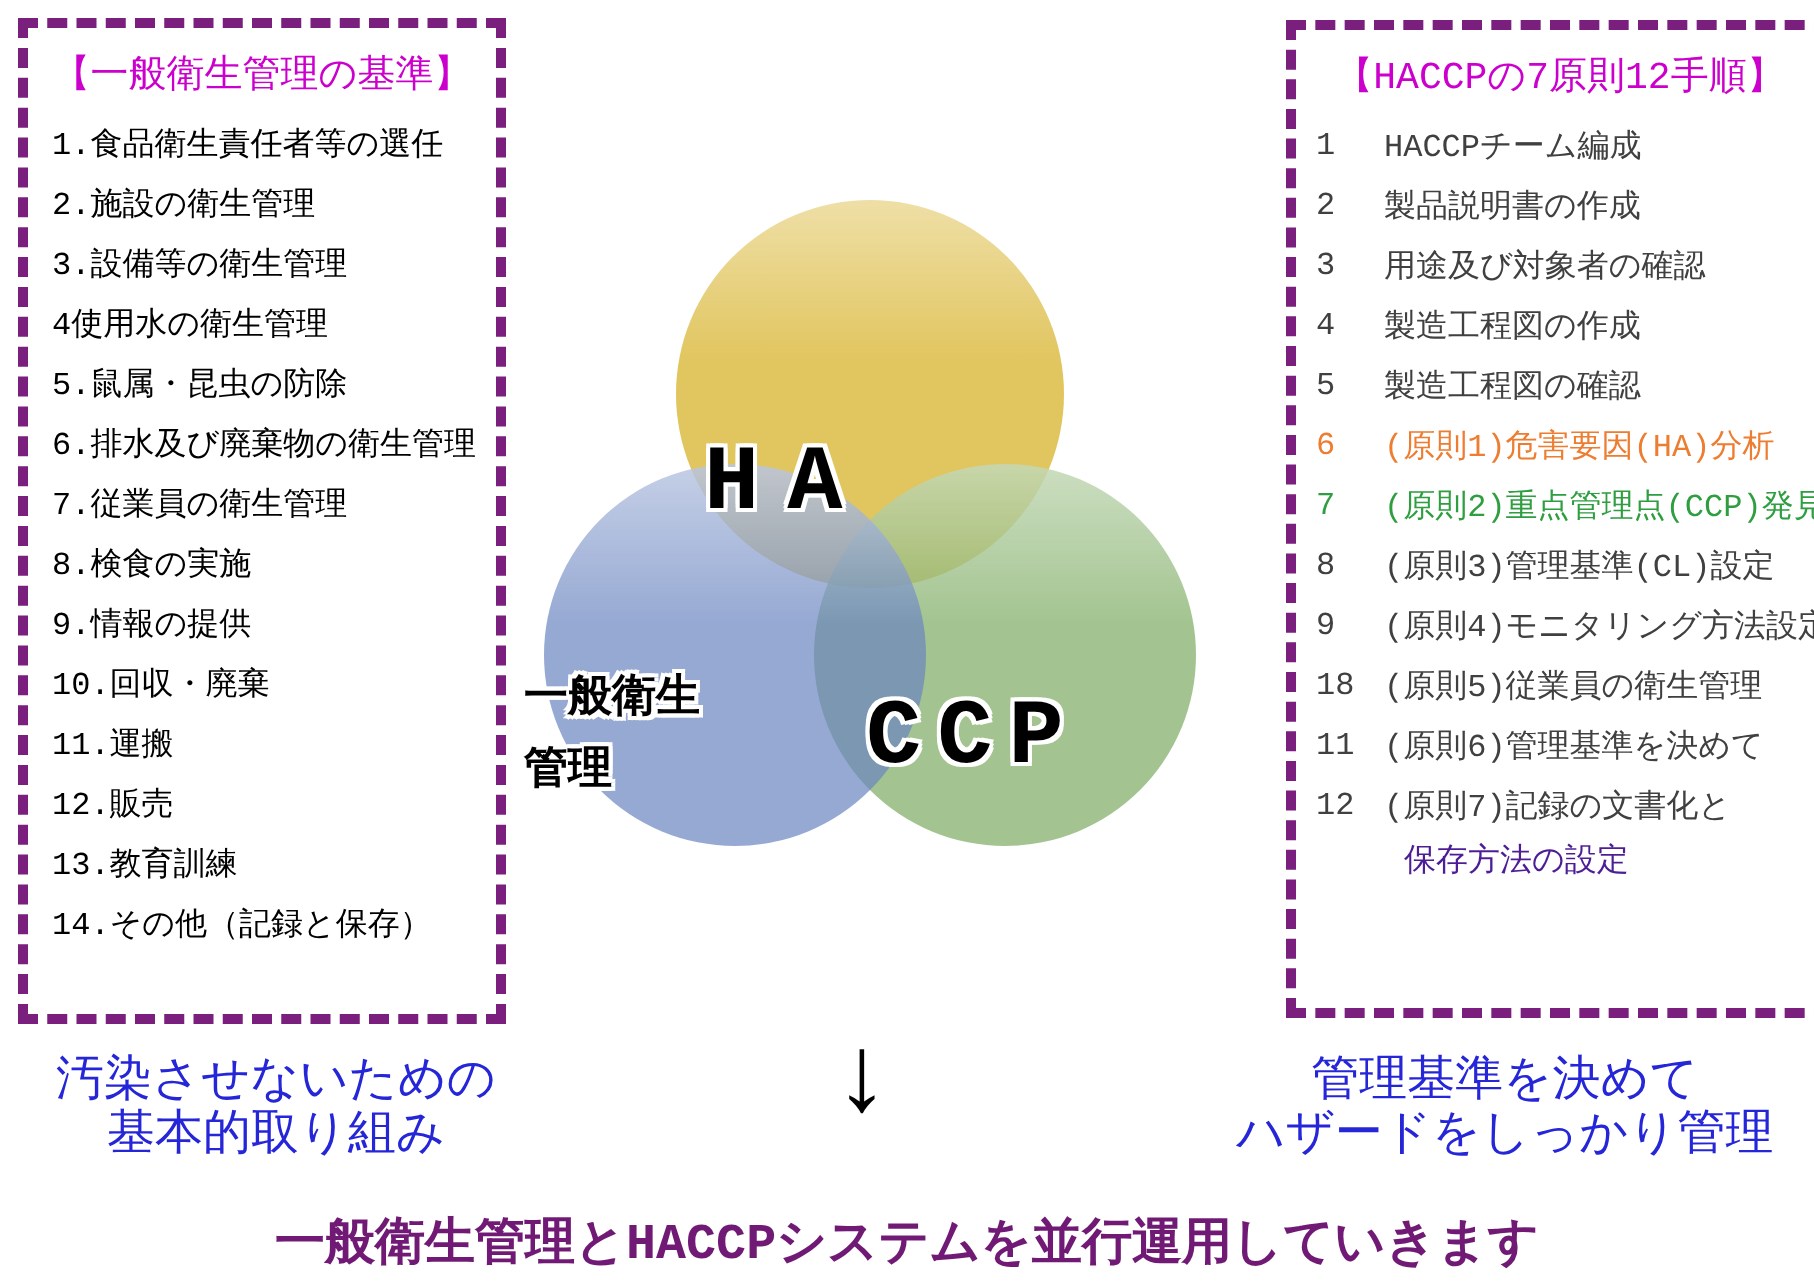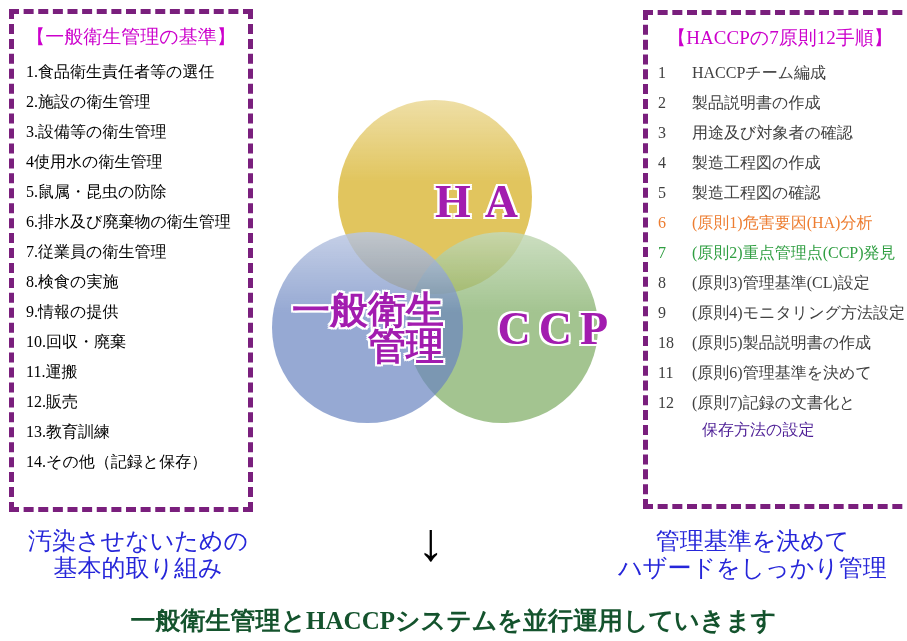--- a/index.html
+++ b/index.html
@@ -1,21 +1,21 @@
 <!DOCTYPE html>
 <html><head>
 <meta charset="utf-8">
 <style>
   html, body { margin: 0; padding: 0; background: #ffffff; }
   .canvas {
     position: relative;
     width: 907px;
     height: 641px;
     background: #ffffff;
-    font-family: Liberation Serif, serif;
+    font-family: Liberation Mono, monospace;
     overflow: hidden;
   }
 
   
   .panel {
     position: absolute;
     border: 5px dashed #7A1F7D;
     box-sizing: border-box;
     background: #ffffff;
   }
@@ -77,31 +77,32 @@
     z-index: 2;
   }
   .gen-circle {
     left: 272px; top: 232px; width: 191px; height: 191px;
     background-color: rgba(105,132,193,0.70);
     z-index: 3;
   }
   .vlabel {
     position: absolute;
     z-index: 10;
-    color: #a21caf;
+    color: #000000;
     font-weight: bold;
-    text-align: right;
+    text-align: left;
     text-shadow:
       -2px -2px 0 #fff, 0 -2px 0 #fff, 2px -2px 0 #fff,
       -2px 0 0 #fff, 2px 0 0 #fff,
       -2px 2px 0 #fff, 0 2px 0 #fff, 2px 2px 0 #fff;
+    margin-top: 40px;
   }
   .ha-label  { left: 338px; top: 176px; width: 194px; font-size: 46px; line-height: 52px; letter-spacing: 14px; text-indent: 14px; }
   .ccp-label { left: 425px; top: 303px; width: 191px; font-size: 46px; line-height: 52px; letter-spacing: 8px; text-indent: 8px; }
-  .gen-label { left: 262px; top: 292px; width: 182px; font-size: 38px; line-height: 36px; }
+  .gen-label { left: 262px; top: 292px; width: 182px; font-size: 22px; line-height: 36px; }
 
   
   .caption {
     position: absolute;
     color: #2626D9;
     font-size: 24px;
     line-height: 27px;
     text-align: center;
     white-space: nowrap;
   }
@@ -116,21 +117,21 @@
     line-height: 60px;
     color: #000000;
   }
 
   .bottom-title {
     position: absolute;
     left: 0; top: 604px; width: 907px;
     text-align: center;
     font-size: 25px;
     font-weight: bold;
-    color: #14532d;
+    color: #701a75;
     white-space: nowrap;
   }
 </style>
 </head>
 <body>
 
 <div class="canvas">
 
   <div class="panel left-panel">
     <div class="panel-title">【一般衛生管理の基準】</div>
@@ -186,21 +187,21 @@
         <div class="r-item">
           <span class="r-num">8</span>
           <span class="r-text">(原則3)管理基準(CL)設定</span>
         </div>
         <div class="r-item">
           <span class="r-num">9</span>
           <span class="r-text">(原則4)モニタリング方法設定</span>
         </div>
         <div class="r-item">
           <span class="r-num">18</span>
-          <span class="r-text">(原則5)製品説明書の作成</span>
+          <span class="r-text">(原則5)従業員の衛生管理</span>
         </div>
         <div class="r-item">
           <span class="r-num">11</span>
           <span class="r-text">(原則6)管理基準を決めて</span>
         </div>
         <div class="r-item">
           <span class="r-num">12</span>
           <span class="r-text">(原則7)記録の文書化と</span>
         </div>
         <div class="r-cont">保存方法の設定</div>

